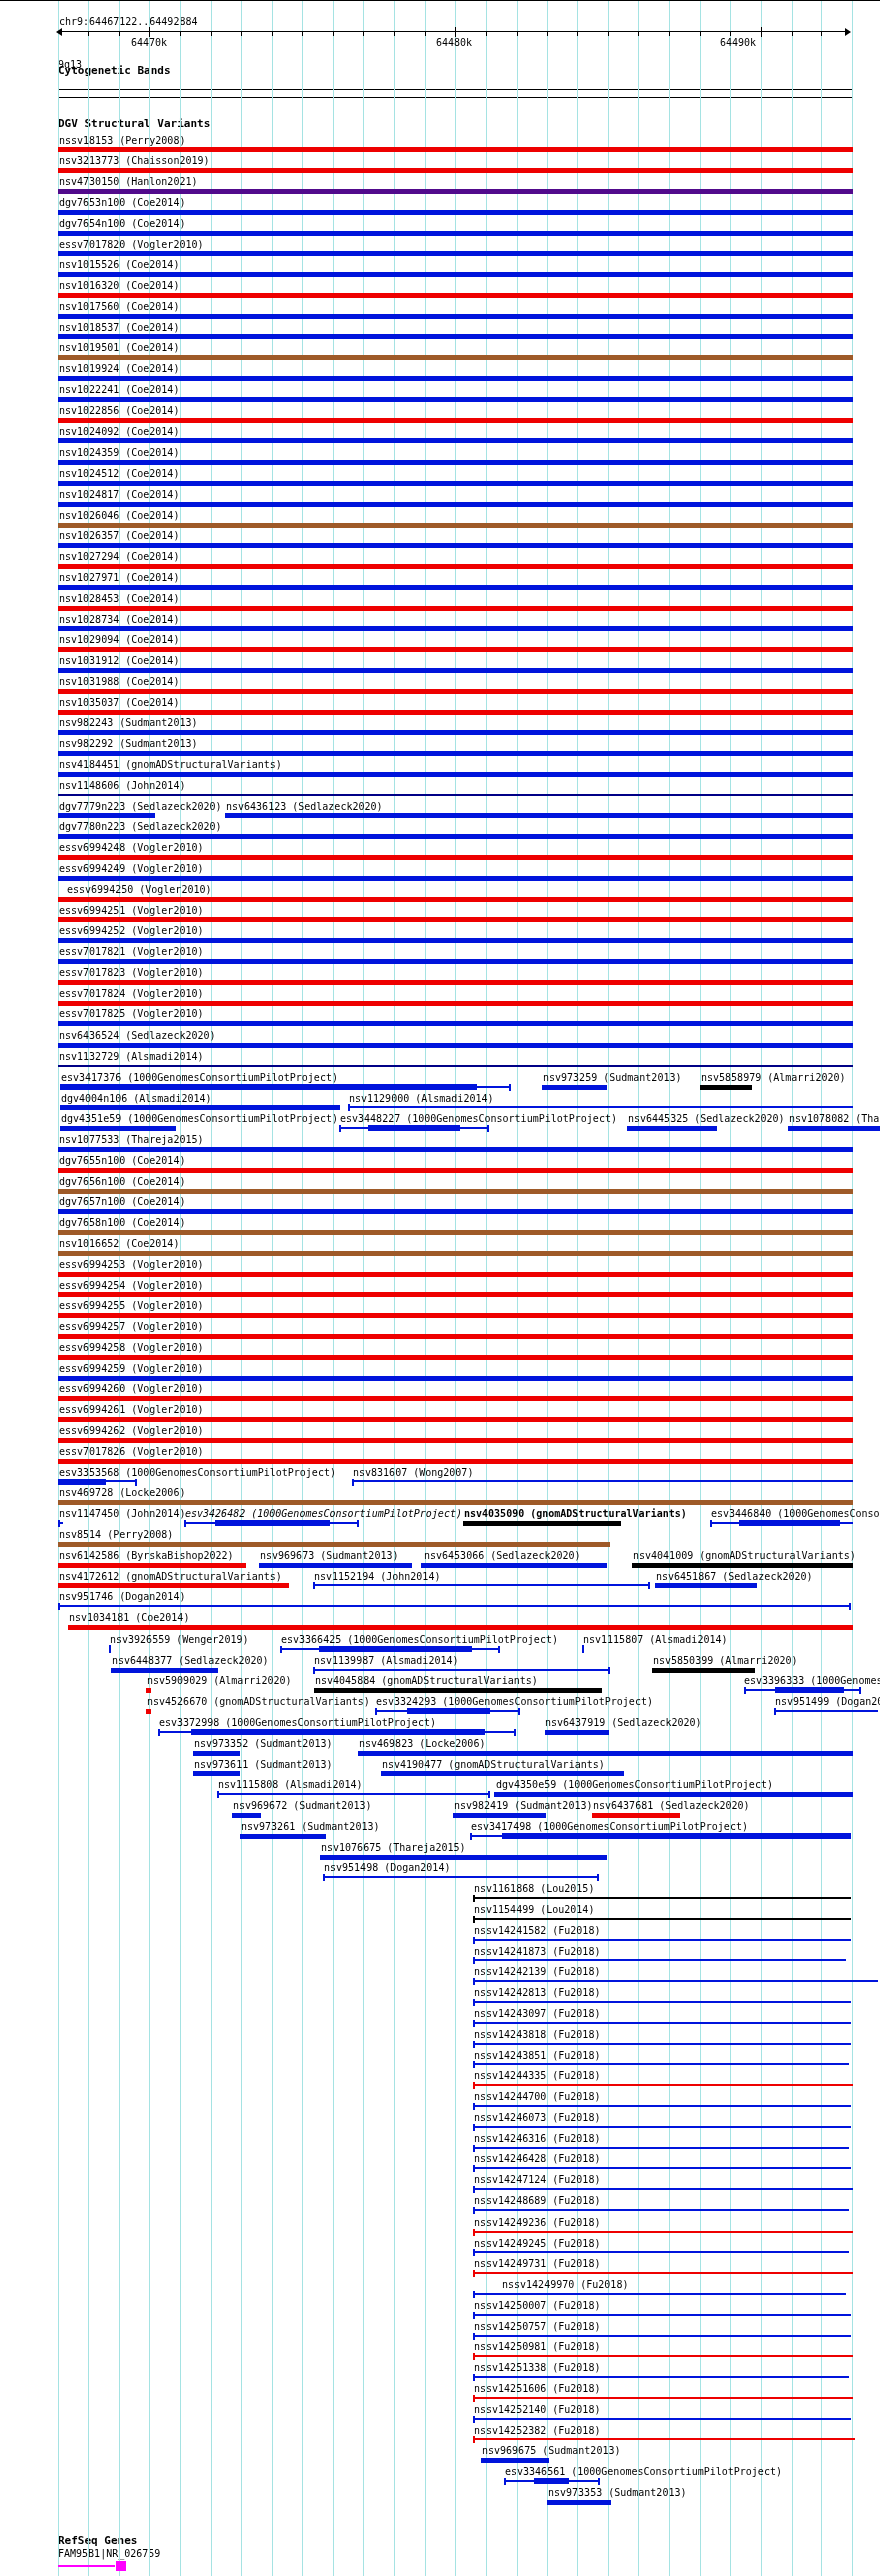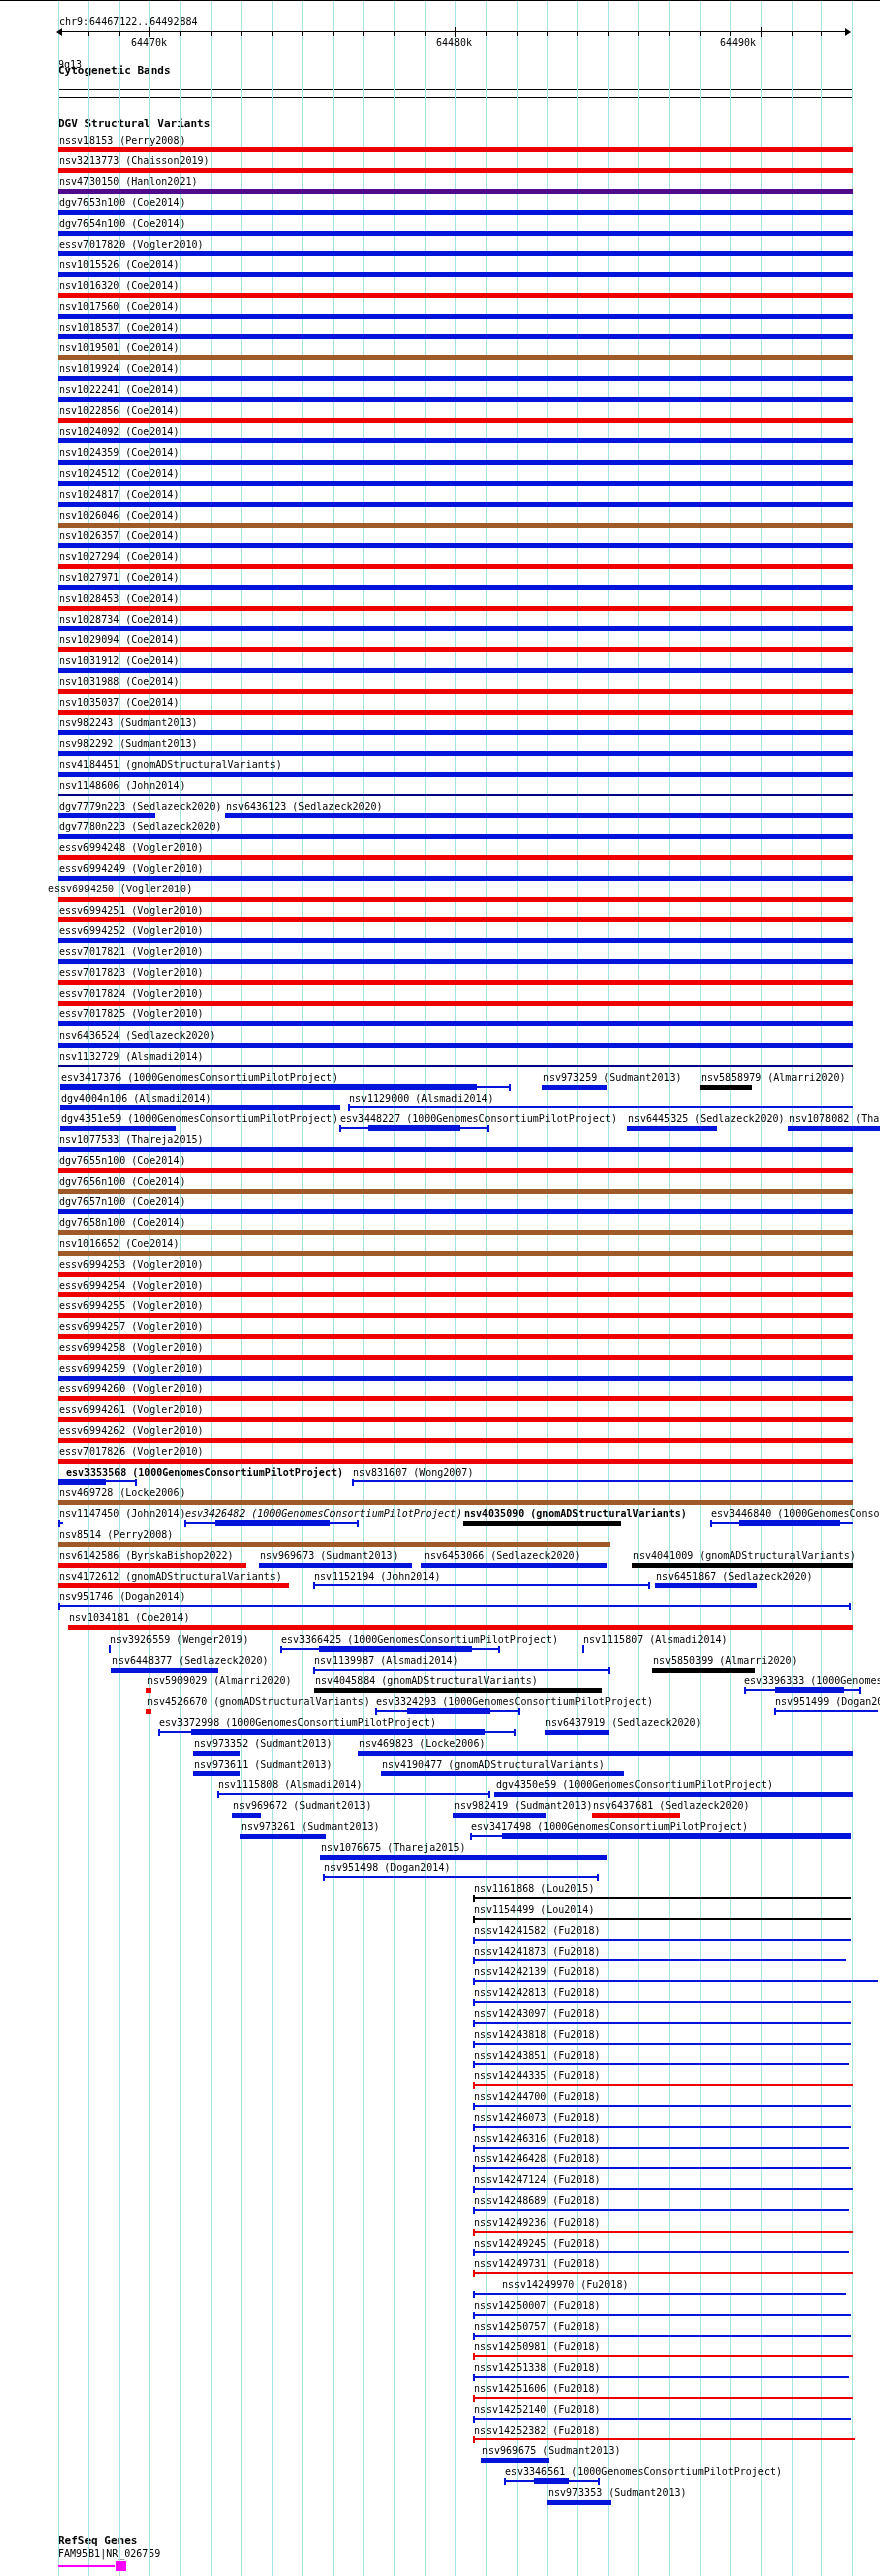--- a/index.html
+++ b/index.html
@@ -146,21 +146,21 @@
     <div class="lbl" style="left: 59px; top: 801px; position: absolute;">dgv7779n223 (Sedlazeck2020)</div>
     <div style="position: absolute; left: 58px; top: 813px; width: 97px; height: 5px; background: rgb(0, 20, 220);"></div>
     <div class="lbl" style="left: 226px; top: 801px; position: absolute;">nsv6436123 (Sedlazeck2020)</div>
     <div style="position: absolute; left: 225px; top: 813px; width: 628px; height: 5px; background: rgb(0, 20, 220);"></div>
     <div class="lbl" style="left: 59px; top: 821px; position: absolute;">dgv7780n223 (Sedlazeck2020)</div>
     <div style="position: absolute; left: 58px; top: 834px; width: 795px; height: 5px; background: rgb(0, 20, 220);"></div>
     <div class="lbl" style="left: 59px; top: 842px; position: absolute;">essv6994248 (Vogler2010)</div>
     <div style="position: absolute; left: 58px; top: 855px; width: 795px; height: 5px; background: rgb(238, 0, 0);"></div>
     <div class="lbl" style="left: 59px; top: 863px; position: absolute;">essv6994249 (Vogler2010)</div>
     <div style="position: absolute; left: 58px; top: 876px; width: 795px; height: 5px; background: rgb(0, 20, 220);"></div>
-    <div class="lbl" style="left: 48px; top: 884px; position: absolute; font-family: Liberation Mono, monospace;">essv6994250 (Vogler2010)</div>
+    <div class="lbl" style="left: 67px; top: 884px; position: absolute;">essv6994250 (Vogler2010)</div>
     <div style="position: absolute; left: 58px; top: 897px; width: 795px; height: 5px; background: rgb(238, 0, 0);"></div>
     <div class="lbl" style="left: 59px; top: 905px; position: absolute;">essv6994251 (Vogler2010)</div>
     <div style="position: absolute; left: 58px; top: 917px; width: 795px; height: 5px; background: rgb(238, 0, 0);"></div>
     <div class="lbl" style="left: 59px; top: 925px; position: absolute;">essv6994252 (Vogler2010)</div>
     <div style="position: absolute; left: 58px; top: 938px; width: 795px; height: 5px; background: rgb(0, 20, 220);"></div>
     <div class="lbl" style="left: 59px; top: 946px; position: absolute;">essv7017821 (Vogler2010)</div>
     <div style="position: absolute; left: 58px; top: 959px; width: 795px; height: 5px; background: rgb(0, 20, 220);"></div>
     <div class="lbl" style="left: 59px; top: 967px; position: absolute;">essv7017823 (Vogler2010)</div>
     <div style="position: absolute; left: 58px; top: 980px; width: 795px; height: 5px; background: rgb(238, 0, 0);"></div>
     <div class="lbl" style="left: 59px; top: 988px; position: absolute;">essv7017824 (Vogler2010)</div>
@@ -220,21 +220,21 @@
     <div class="lbl" style="left: 59px; top: 1363px; position: absolute;">essv6994259 (Vogler2010)</div>
     <div style="position: absolute; left: 58px; top: 1376px; width: 795px; height: 5px; background: rgb(0, 20, 220);"></div>
     <div class="lbl" style="left: 59px; top: 1383px; position: absolute;">essv6994260 (Vogler2010)</div>
     <div style="position: absolute; left: 58px; top: 1396px; width: 795px; height: 5px; background: rgb(238, 0, 0);"></div>
     <div class="lbl" style="left: 59px; top: 1404px; position: absolute;">essv6994261 (Vogler2010)</div>
     <div style="position: absolute; left: 58px; top: 1417px; width: 795px; height: 5px; background: rgb(238, 0, 0);"></div>
     <div class="lbl" style="left: 59px; top: 1425px; position: absolute;">essv6994262 (Vogler2010)</div>
     <div style="position: absolute; left: 58px; top: 1438px; width: 795px; height: 5px; background: rgb(238, 0, 0);"></div>
     <div class="lbl" style="left: 59px; top: 1446px; position: absolute;">essv7017826 (Vogler2010)</div>
     <div style="position: absolute; left: 58px; top: 1459px; width: 795px; height: 5px; background: rgb(238, 0, 0);"></div>
-    <div class="lbl" style="left: 66px; top: 1467px; position: absolute; font-weight: bold;">esv3353568 (1000GenomesConsortiumPilotProject)</div>
+    <div class="lbl" style="left: 59px; top: 1467px; position: absolute;">esv3353568 (1000GenomesConsortiumPilotProject)</div>
     <div style="position: absolute; left: 58px; top: 1480px; width: 78px; height: 2px; background: rgb(0, 20, 220);"></div>
     <div style="position: absolute; left: 58px; top: 1479px; width: 48px; height: 6px; background: rgb(0, 20, 220);"></div>
     <div style="position: absolute; left: 135px; top: 1479px; width: 2px; height: 7px; background: rgb(0, 20, 220);"></div>
     <div class="lbl" style="left: 353px; top: 1467px; position: absolute;">nsv831607 (Wong2007)</div>
     <div style="position: absolute; left: 352px; top: 1480px; width: 501px; height: 2px; background: rgb(0, 20, 220);"></div>
     <div style="position: absolute; left: 352px; top: 1479px; width: 2px; height: 7px; background: rgb(0, 20, 220);"></div>
     <div class="lbl" style="left: 59px; top: 1487px; position: absolute;">nsv469728 (Locke2006)</div>
     <div style="position: absolute; left: 58px; top: 1500px; width: 795px; height: 5px; background: rgb(158, 90, 40);"></div>
     <div class="lbl" style="left: 59px; top: 1508px; position: absolute;">nsv1147450 (John2014)</div>
     <div style="position: absolute; left: 58px; top: 1522px; width: 5px; height: 2px; background: rgb(0, 20, 220);"></div>

